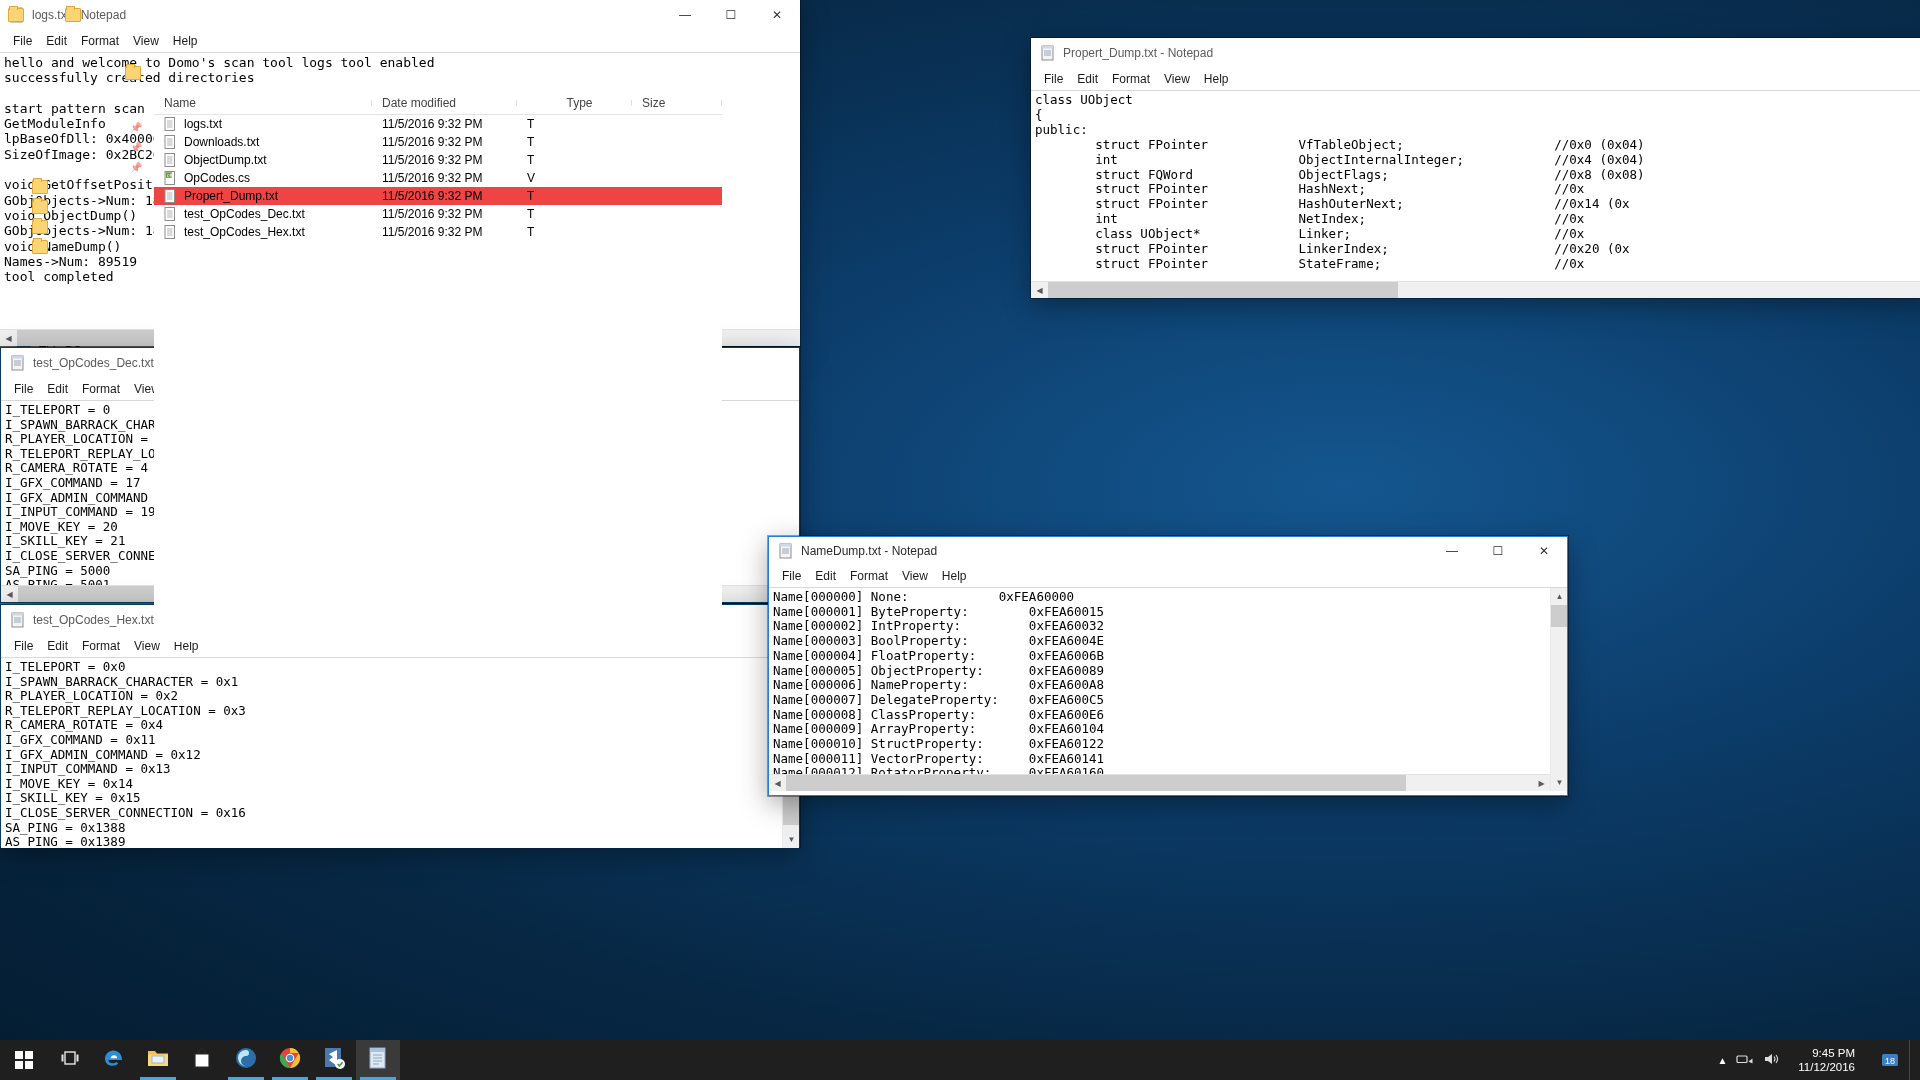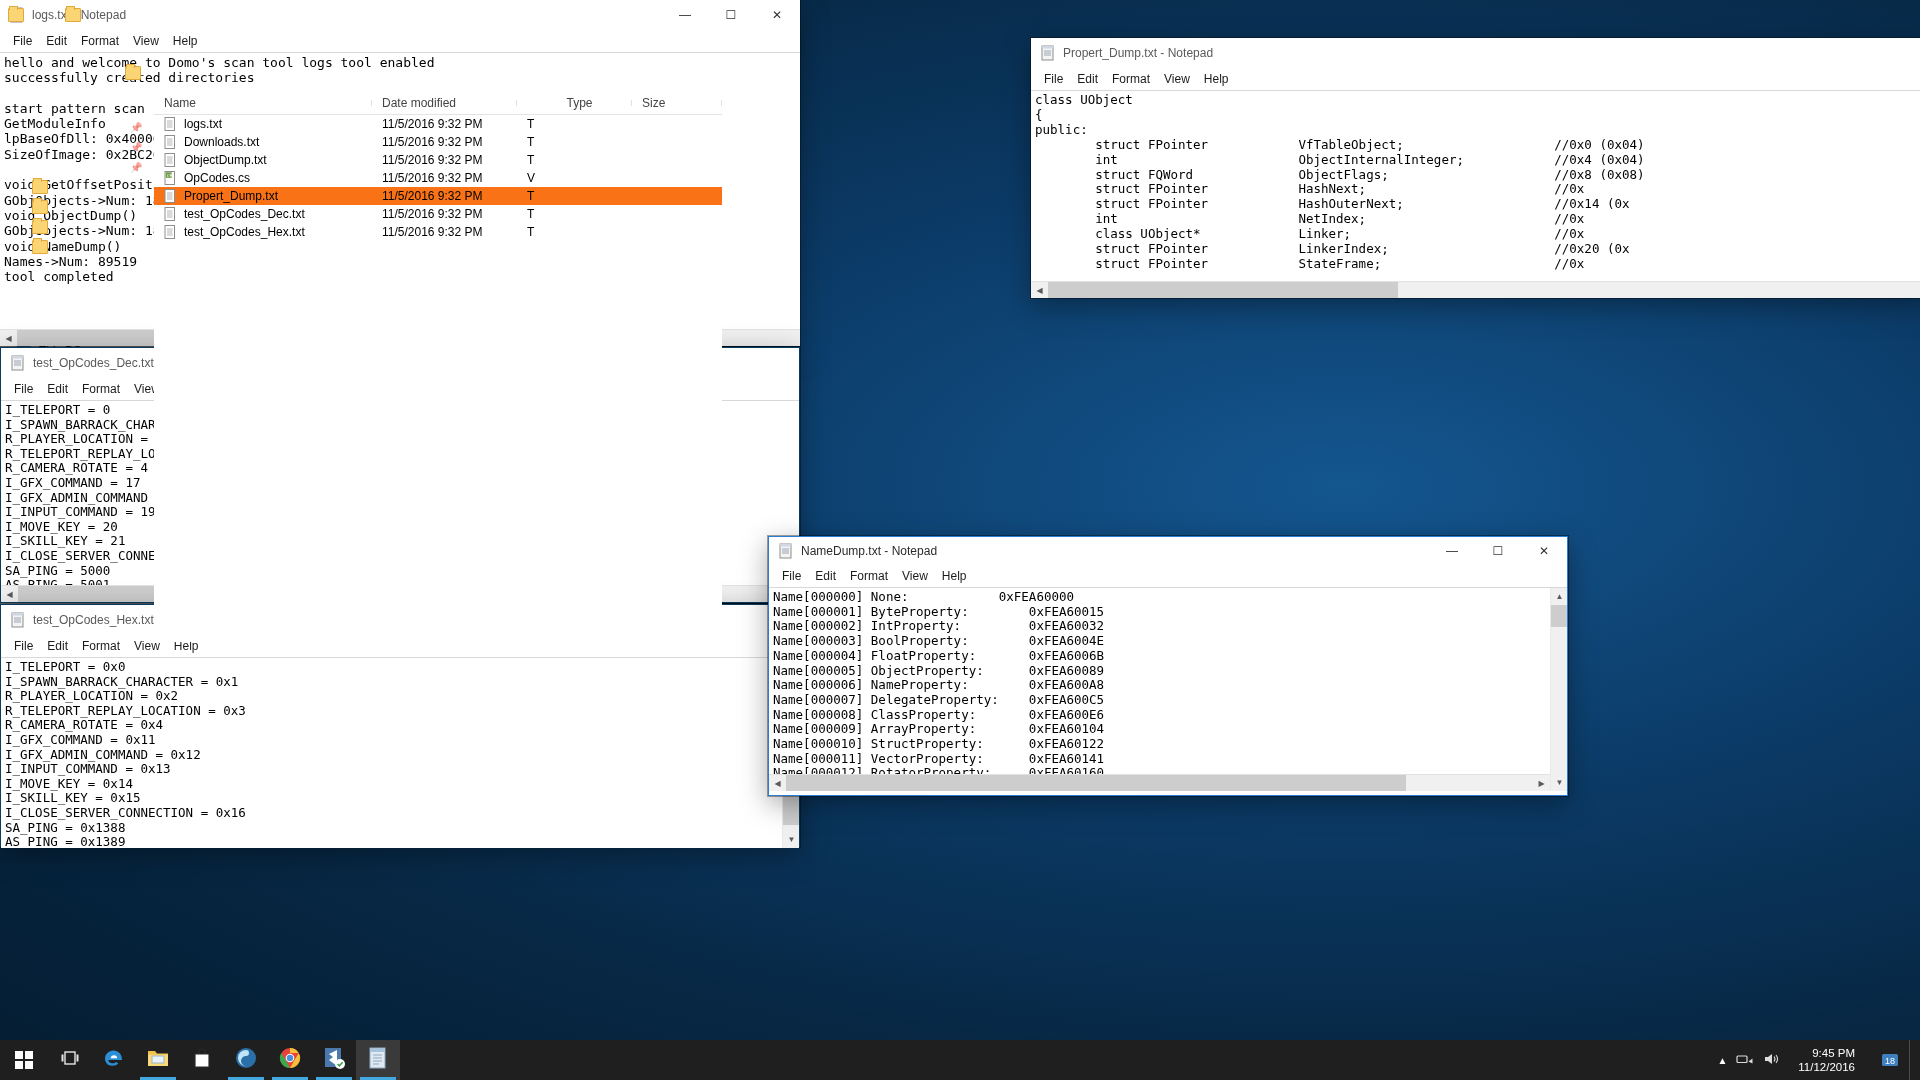--- a/index.html
+++ b/index.html
@@ -180,21 +180,21 @@
   .ex-colhdr .c::after {
     content:''; position:absolute; right:0; top:4px; bottom:4px; width:1px; background:#e0e0e0;
   }
   .col-name { width: 218px; }
   .col-date { width: 145px; }
   .col-type { width: 115px; text-align: center; }
   .col-size { width: 90px; }
   .ex-row {
     height: 18px; display: flex; align-items: center; font-size: 12px; color: #000;
   }
-  .ex-row.sel { background: #f97316; }
+  .ex-row.sel { background: #ef4444; }
   .ex-row .cn { width: 218px; display: flex; align-items: center; gap: 6px; padding-left: 8px; }
   .ex-row .cd { width: 145px; padding-left: 10px; color: #000; }
   .ex-row .ct { width: 115px; padding-left: 10px; }
   .ex-row .cs { width: 90px; padding-left: 10px; text-align: left; }
   .ex-status {
     height: 24px; border-top: 1px solid #e4e4e4; background: #f7f7f7;
     display: flex; align-items: center; font-size: 11.5px; color: #1b1b1b;
     padding-left: 12px; gap: 22px;
   }
 

